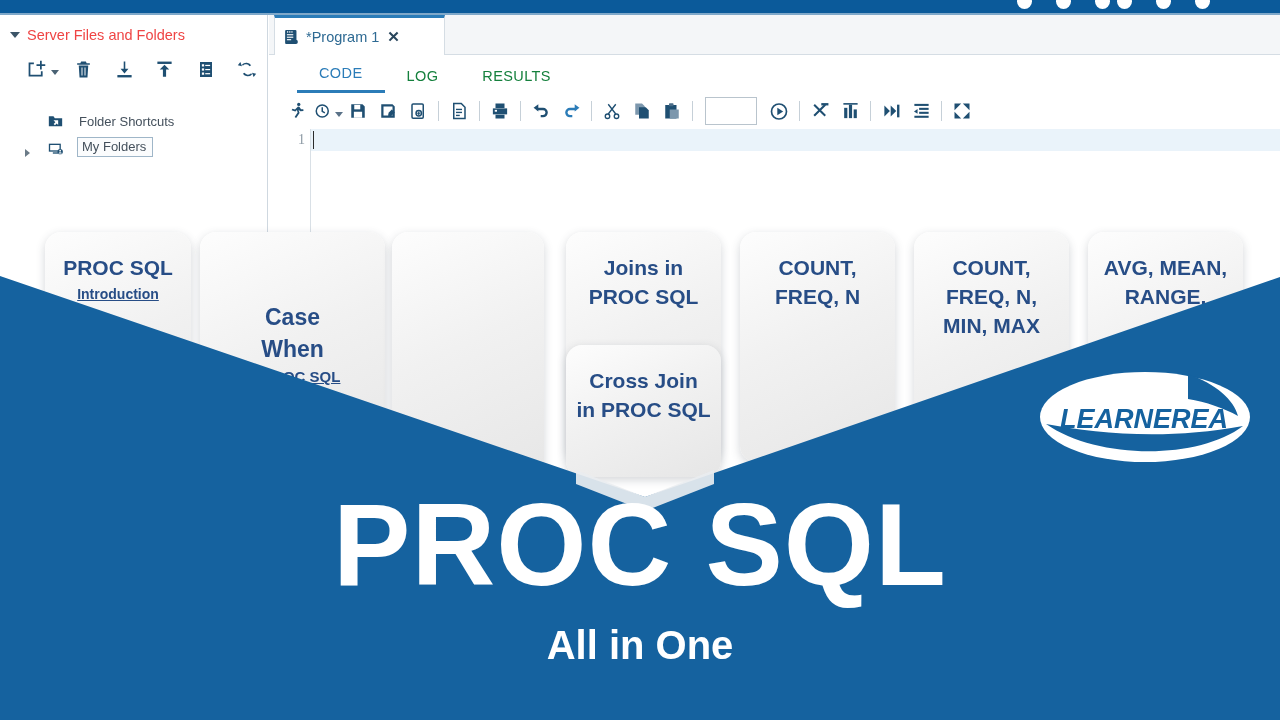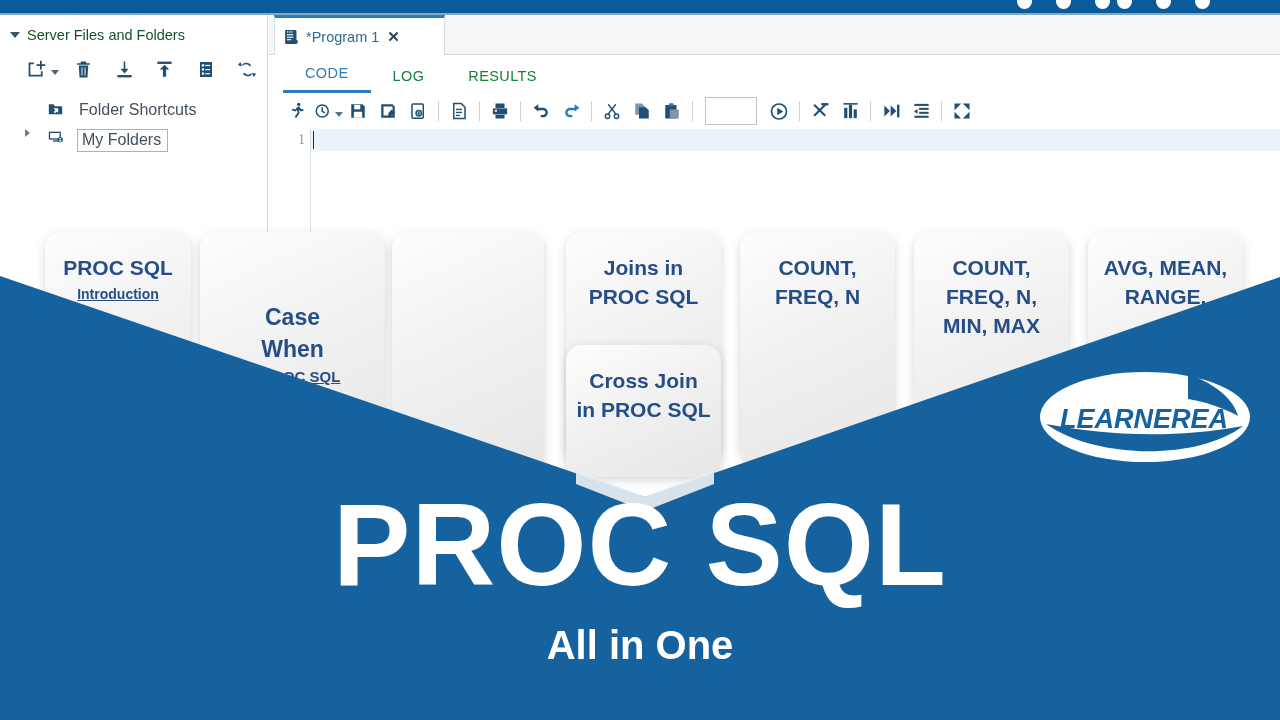--- a/index.html
+++ b/index.html
@@ -29,34 +29,34 @@
   .topbar-sep { position: absolute; top: 13px; left:0; width:1280px; height:2px; background:#7fa8c9; }
 
   
   .navpane {
     position: absolute; top: 15px; left: 0; width: 268px; height: 705px;
     background: #ffffff; border-right: 1px solid #cfd8e0;
   }
   .nav-header {
     display: flex; align-items: center; gap: 7px;
     padding: 12px 10px 0 10px;
-    color: #14532d; font-size: 14.5px;
+    color: #ef4444; font-size: 14.5px;
   }
   .tri-down {
     width: 0; height: 0;
     border-left: 5px solid transparent; border-right: 5px solid transparent;
     border-top: 6px solid #3c5568;
   }
   .nav-toolbar {
     display: flex; align-items: center; gap: 0px;
     padding: 12px 0 0 22px;
   }
   .nav-toolbar .tb { width: 44px; height: 28px; display:flex; align-items:center; justify-content:center; cursor: pointer; }
   .nav-tree { padding: 18px 0 0 0; }
-  .tree-row { display:flex; align-items:flex-start; height: 28px; padding-left: 22px; gap: 15px; font-size: 16px; color:#44505c; }
+  .tree-row { display:flex; align-items:flex-end; height: 28px; padding-left: 22px; gap: 15px; font-size: 13px; color:#44505c; }
   .tree-arrow { width: 10px; display:flex; align-items:center; justify-content:center; }
   .tri-right {
     width: 0; height: 0;
     border-top: 4.5px solid transparent; border-bottom: 4.5px solid transparent;
     border-left: 5px solid #6b7b88;
   }
   .tree-label.selected {
     border: 1px solid #9fb6c8; padding: 1px 6px 2px 4px; margin-left:-2px;
     background: #fbfcfd;
   }
@@ -76,21 +76,21 @@
     background: #ffffff;
     border-top: 3px solid #2b7cb8;
     border-left: 1px solid #d5dde4; border-right: 1px solid #d5dde4;
     display: flex; align-items: center; gap: 6px; padding: 0 8px;
   }
   .prog-tab .tab-title { color: #2e6a93; font-size: 14.5px; white-space: nowrap; }
   .prog-tab .tab-close { color: #29465c; font-size: 15px; font-weight: bold; margin-left: 2px; cursor: pointer; }
 
   .subtabs {
     position: relative; height: 38px; background: #ffffff;
-    display: flex; align-items: flex-end; padding-left: 14px; gap: 0;
+    display: flex; align-items: flex-end; padding-left: 28px; gap: 0;
   }
   .subtab {
     font-size: 14.5px; color: #15803d; letter-spacing: .4px;
     padding: 0 22px 9px 22px; cursor: pointer;
   }
   .subtab.active { color: #2b7cb8; border-bottom: 3px solid #2b7cb8; }
 
   .code-toolbar {
     height: 36px; display: flex; align-items: center; gap: 0px;
     padding-left: 14px; background:#ffffff;

